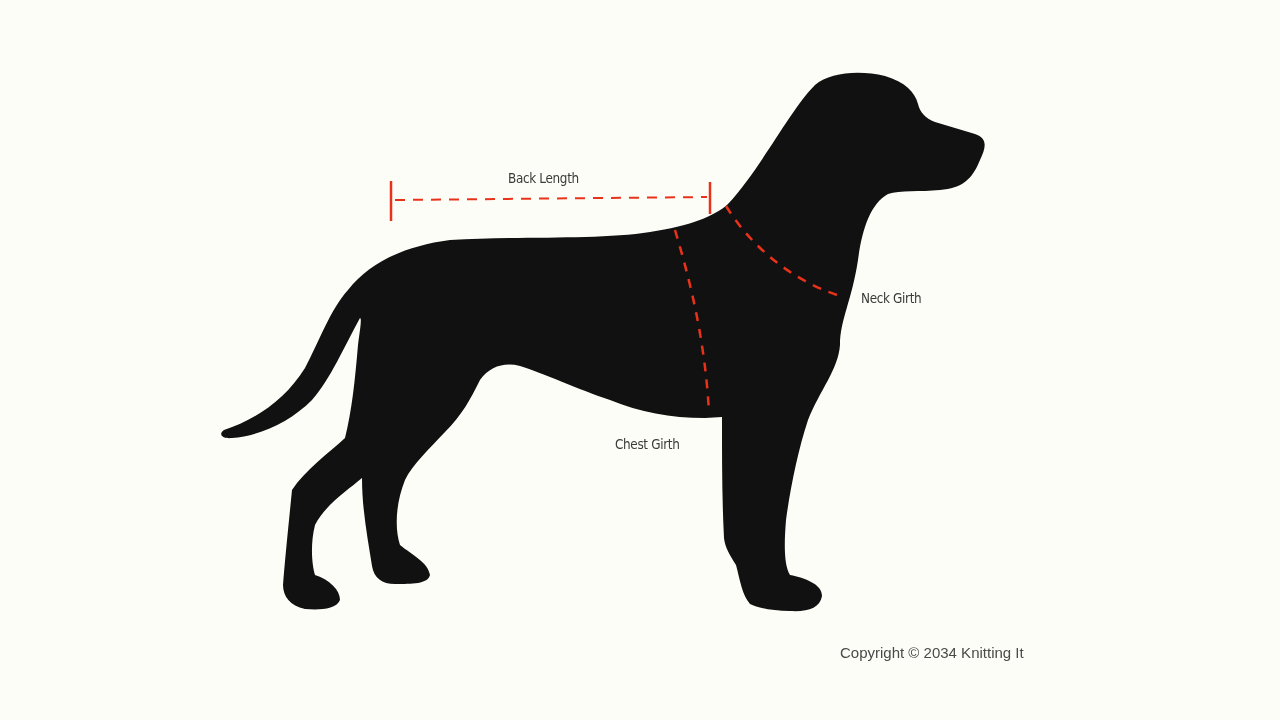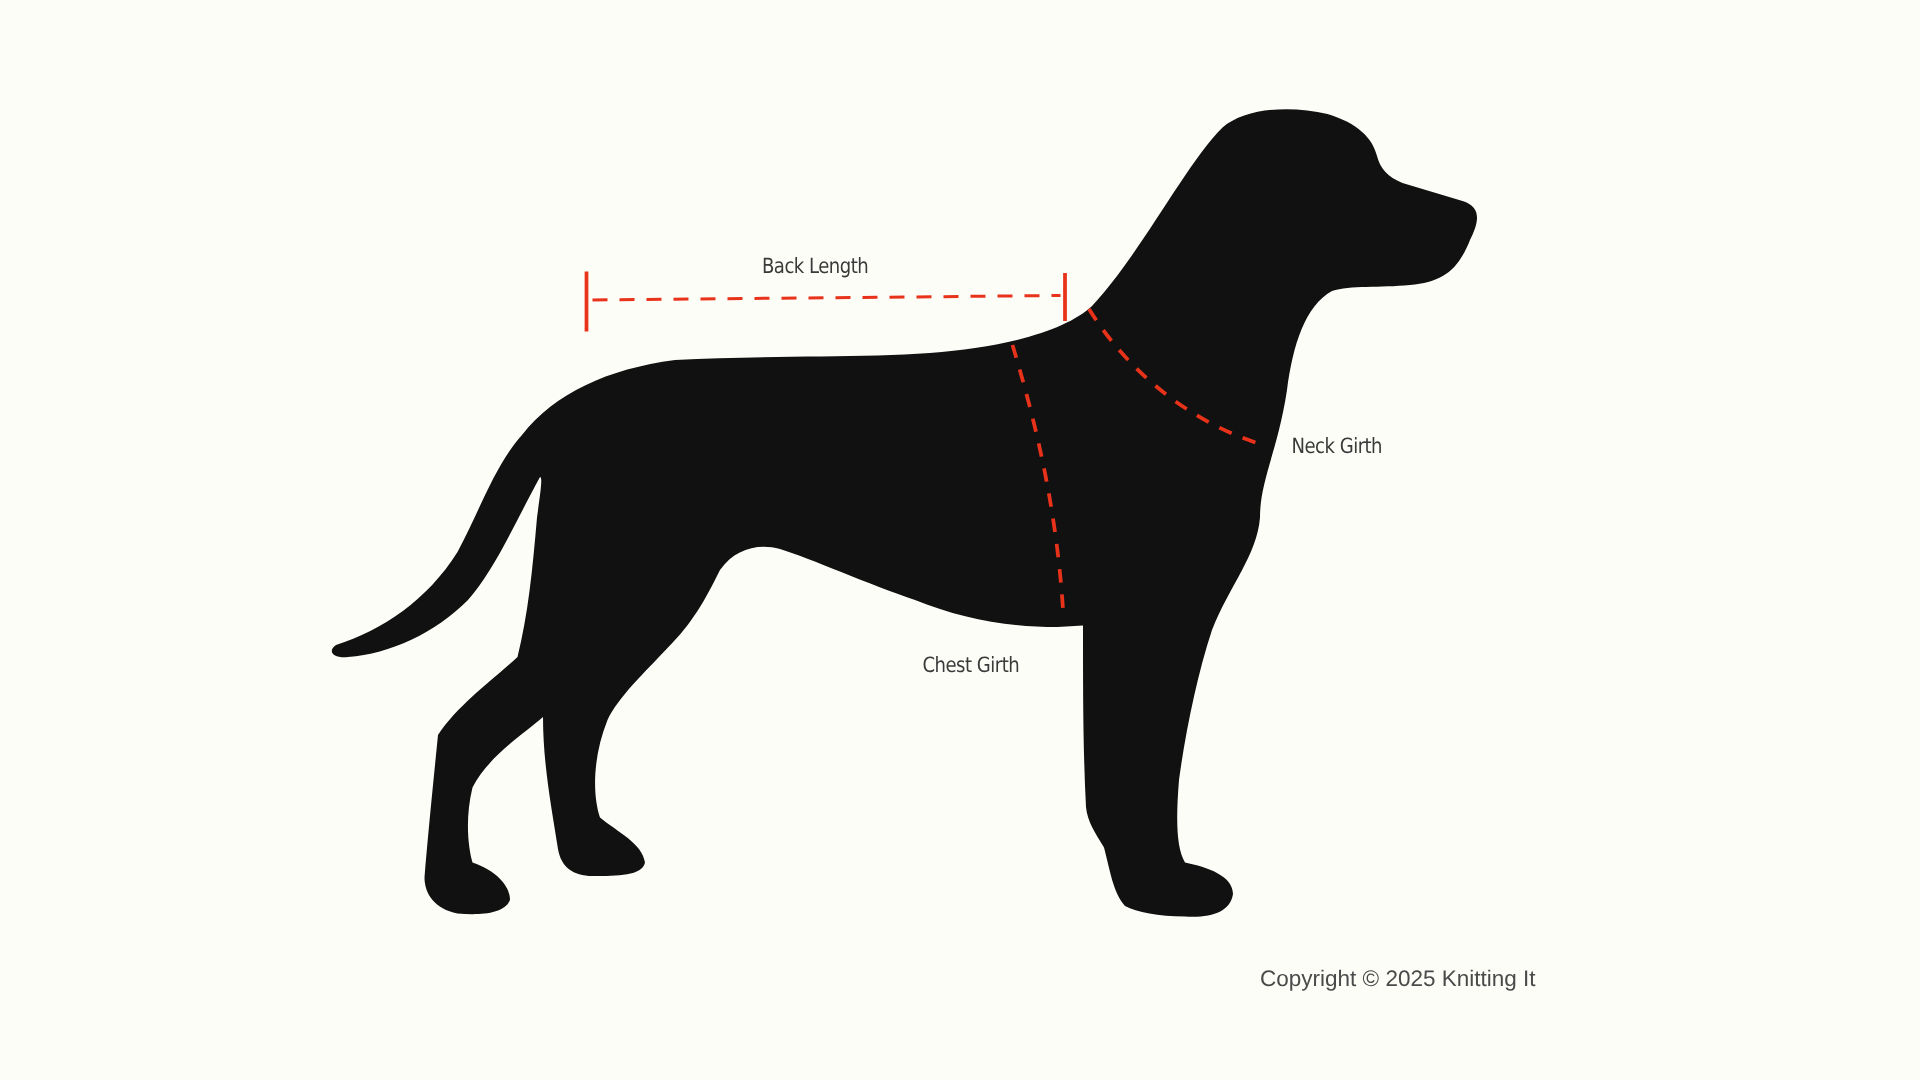--- a/index.html
+++ b/index.html
@@ -96,14 +96,14 @@
 
     <path d="M 726 206 C 750 245, 790 280, 840 296" stroke="#e8321a" stroke-width="2.5" fill="none" stroke-dasharray="9 8"></path>
 
     <path d="M 675 230 C 690 280, 705 340, 709 412" stroke="#e8321a" stroke-width="2.5" fill="none" stroke-dasharray="9 8"></path>
   </svg>
 
   <div class="label label-back">Back Length</div>
   <div class="label label-neck">Neck Girth</div>
   <div class="label label-chest">Chest Girth</div>
 
-  <div class="copyright">Copyright © 2025 Knitting It</div>
+  <div class="copyright">Copyright © 2034 Knitting It</div>
 </div>
 
 </body></html>

